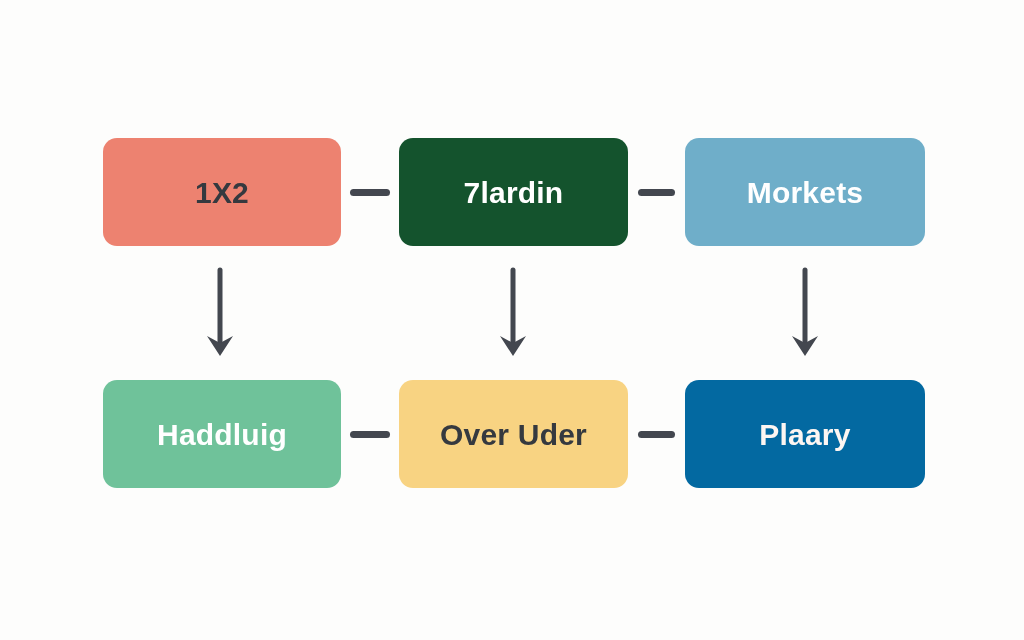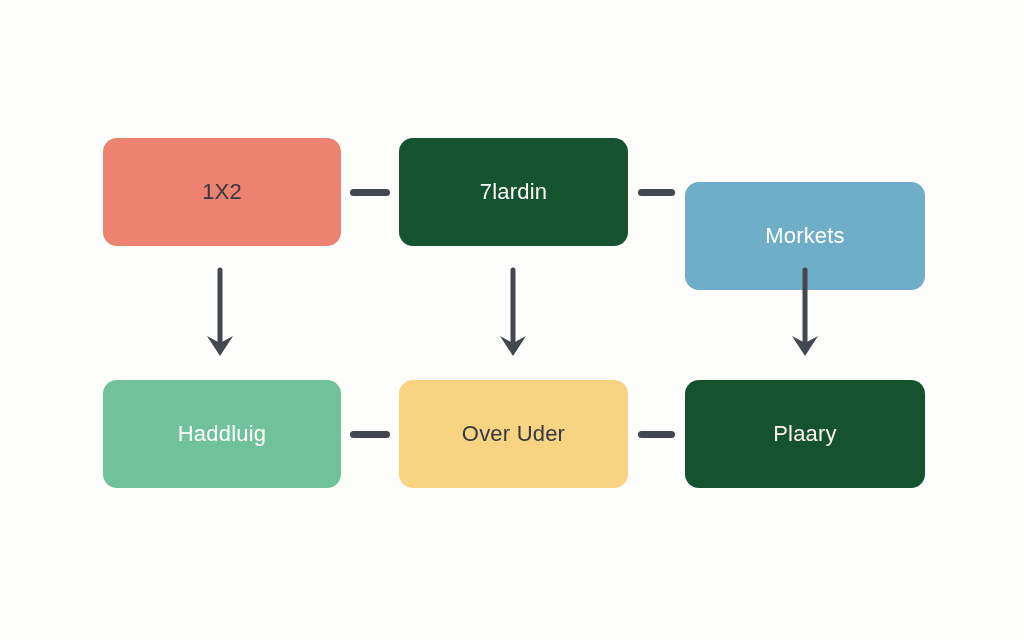--- a/index.html
+++ b/index.html
@@ -29,22 +29,22 @@
     align-items: center;
     justify-content: center;
     border-radius: 14px;
     box-sizing: border-box;
     text-align: center;
     letter-spacing: 0.2px;
     user-select: none;
   }
 
   .node-label {
-    font-weight: 400;
-    font-size: 22px;
+    font-weight: 700;
+    font-size: 30px;
     line-height: 1.1;
     white-space: nowrap;
     text-align: center;
   }
 
   
   .row1 {
     top: 138px;
     height: 108px;
   }
@@ -81,33 +81,33 @@
 <div id="diagram-canvas">
 
   <div class="node row1 col1" style="background:#ed8270;">
     <span class="node-label" style="color:#35393f;">1X2</span>
   </div>
 
   <div class="node row1 col2" style="background:#14532d;">
     <span class="node-label" style="color:#ffffff;">7lardin</span>
   </div>
 
-  <div class="node row1 col3" style="background:#6faec9;margin-top:44px;">
+  <div class="node row1 col3" style="background:#6faec9;">
     <span class="node-label" style="color:#ffffff;">Morkets</span>
   </div>
 
   <div class="node row2 col2" style="background:#f8d382;">
     <span class="node-label" style="color:#35393f;">Over Uder</span>
   </div>
 
   <div class="node row2 col1" style="background:#6fc29a;">
     <span class="node-label" style="color:#ffffff;">Haddluig</span>
   </div>
 
-  <div class="node row2 col3" style="background:#14532d;">
+  <div class="node row2 col3" style="background:#0369a1;">
     <span class="node-label" style="color:#fdf6f2;">Plaary</span>
   </div>
 
   <div class="h-connector" style="left:350px; top:189px; width:40px;"></div>
 
   <div class="h-connector" style="left:638px; top:189px; width:37px;"></div>
 
   <div class="h-connector" style="left:350px; top:431px; width:40px;"></div>
 
   <div class="h-connector" style="left:638px; top:431px; width:37px;"></div>

